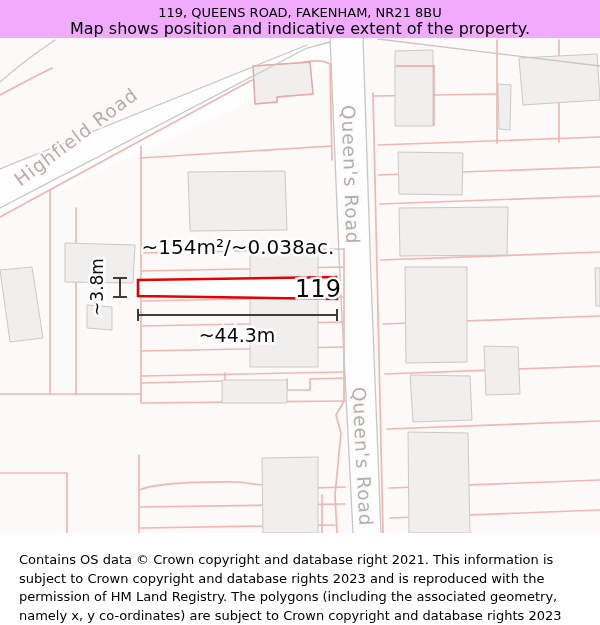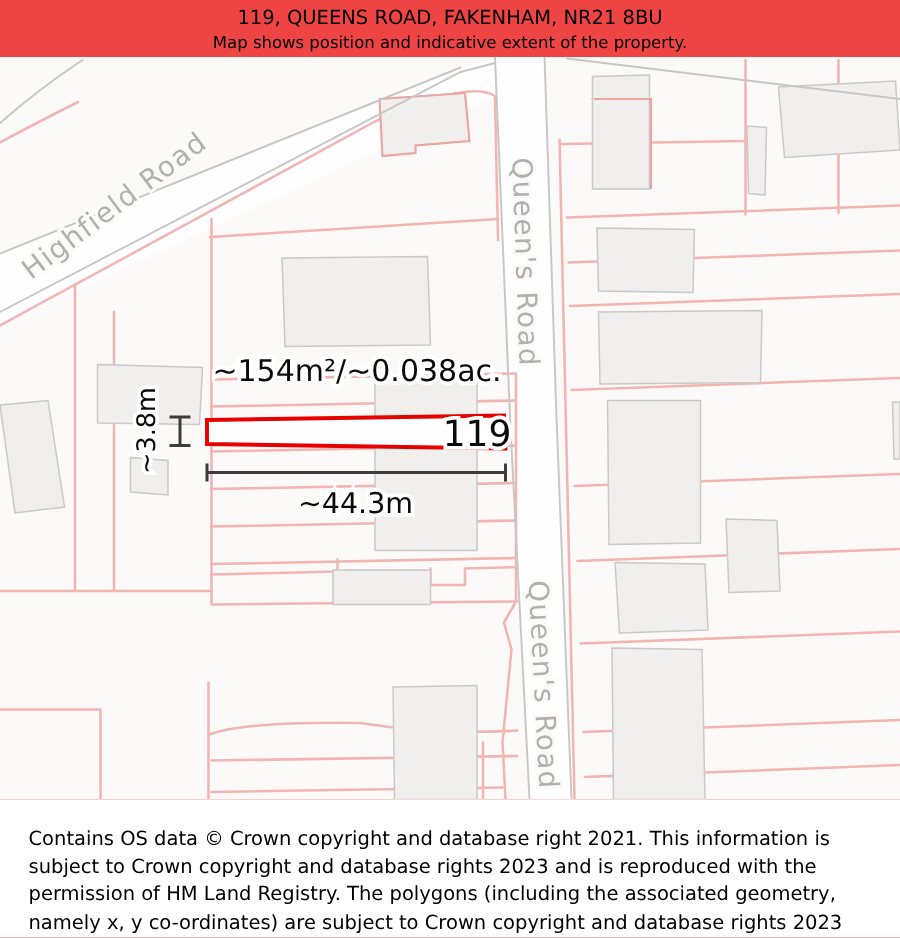--- a/index.html
+++ b/index.html
@@ -1,20 +1,20 @@
 <!DOCTYPE html>
 <html><head>
 <meta charset="utf-8">
 <style>
   html,body{margin:0;padding:0;}
   body{width:600px;height:625px;background:#ffffff;font-family:"DejaVu Sans","Liberation Sans",sans-serif;color:#000;}
-  .page{position:relative;width:600px;height:625px;overflow:hidden;background:#ef4444;}
+  .page{position:relative;width:600px;height:625px;overflow:hidden;background:#f0abfc;}
   .hdr{position:absolute;top:0;left:0;width:600px;height:38px;text-align:center;}
   .hdr .t1{font-size:13px;line-height:17px;margin-top:4px;color:#000;}
-  .hdr .t2{font-size:11px;line-height:16px;color:#000;}
+  .hdr .t2{font-size:16px;line-height:16px;color:#000;}
   .mapbox{position:absolute;top:38px;left:0;width:600px;height:495px;background:#fbfaf9;}
   svg{display:block;}
   .roadfill{fill:#fefefe;stroke:none;}
   .gray{stroke:#c8c7c6;stroke-width:1.3;fill:none;stroke-linecap:round;}
   .pink{stroke:#f2b5b2;stroke-width:1.7;fill:none;stroke-linejoin:round;stroke-linecap:round;}
   .pink2{stroke:#eda5a2;stroke-width:1.4;fill:none;}
   .bld{fill:#f0efee;stroke:#cac9c8;stroke-width:1;}
   .prop{fill:#ffffff;stroke:#e60000;stroke-width:2.6;stroke-linejoin:miter;}
   .meas{stroke:#3c3c3c;stroke-width:2;fill:none;}
   .lbl{fill:#b2b0af;font-size:18.5px;letter-spacing:1px;stroke:#fbfaf9;stroke-width:4px;paint-order:stroke;}

